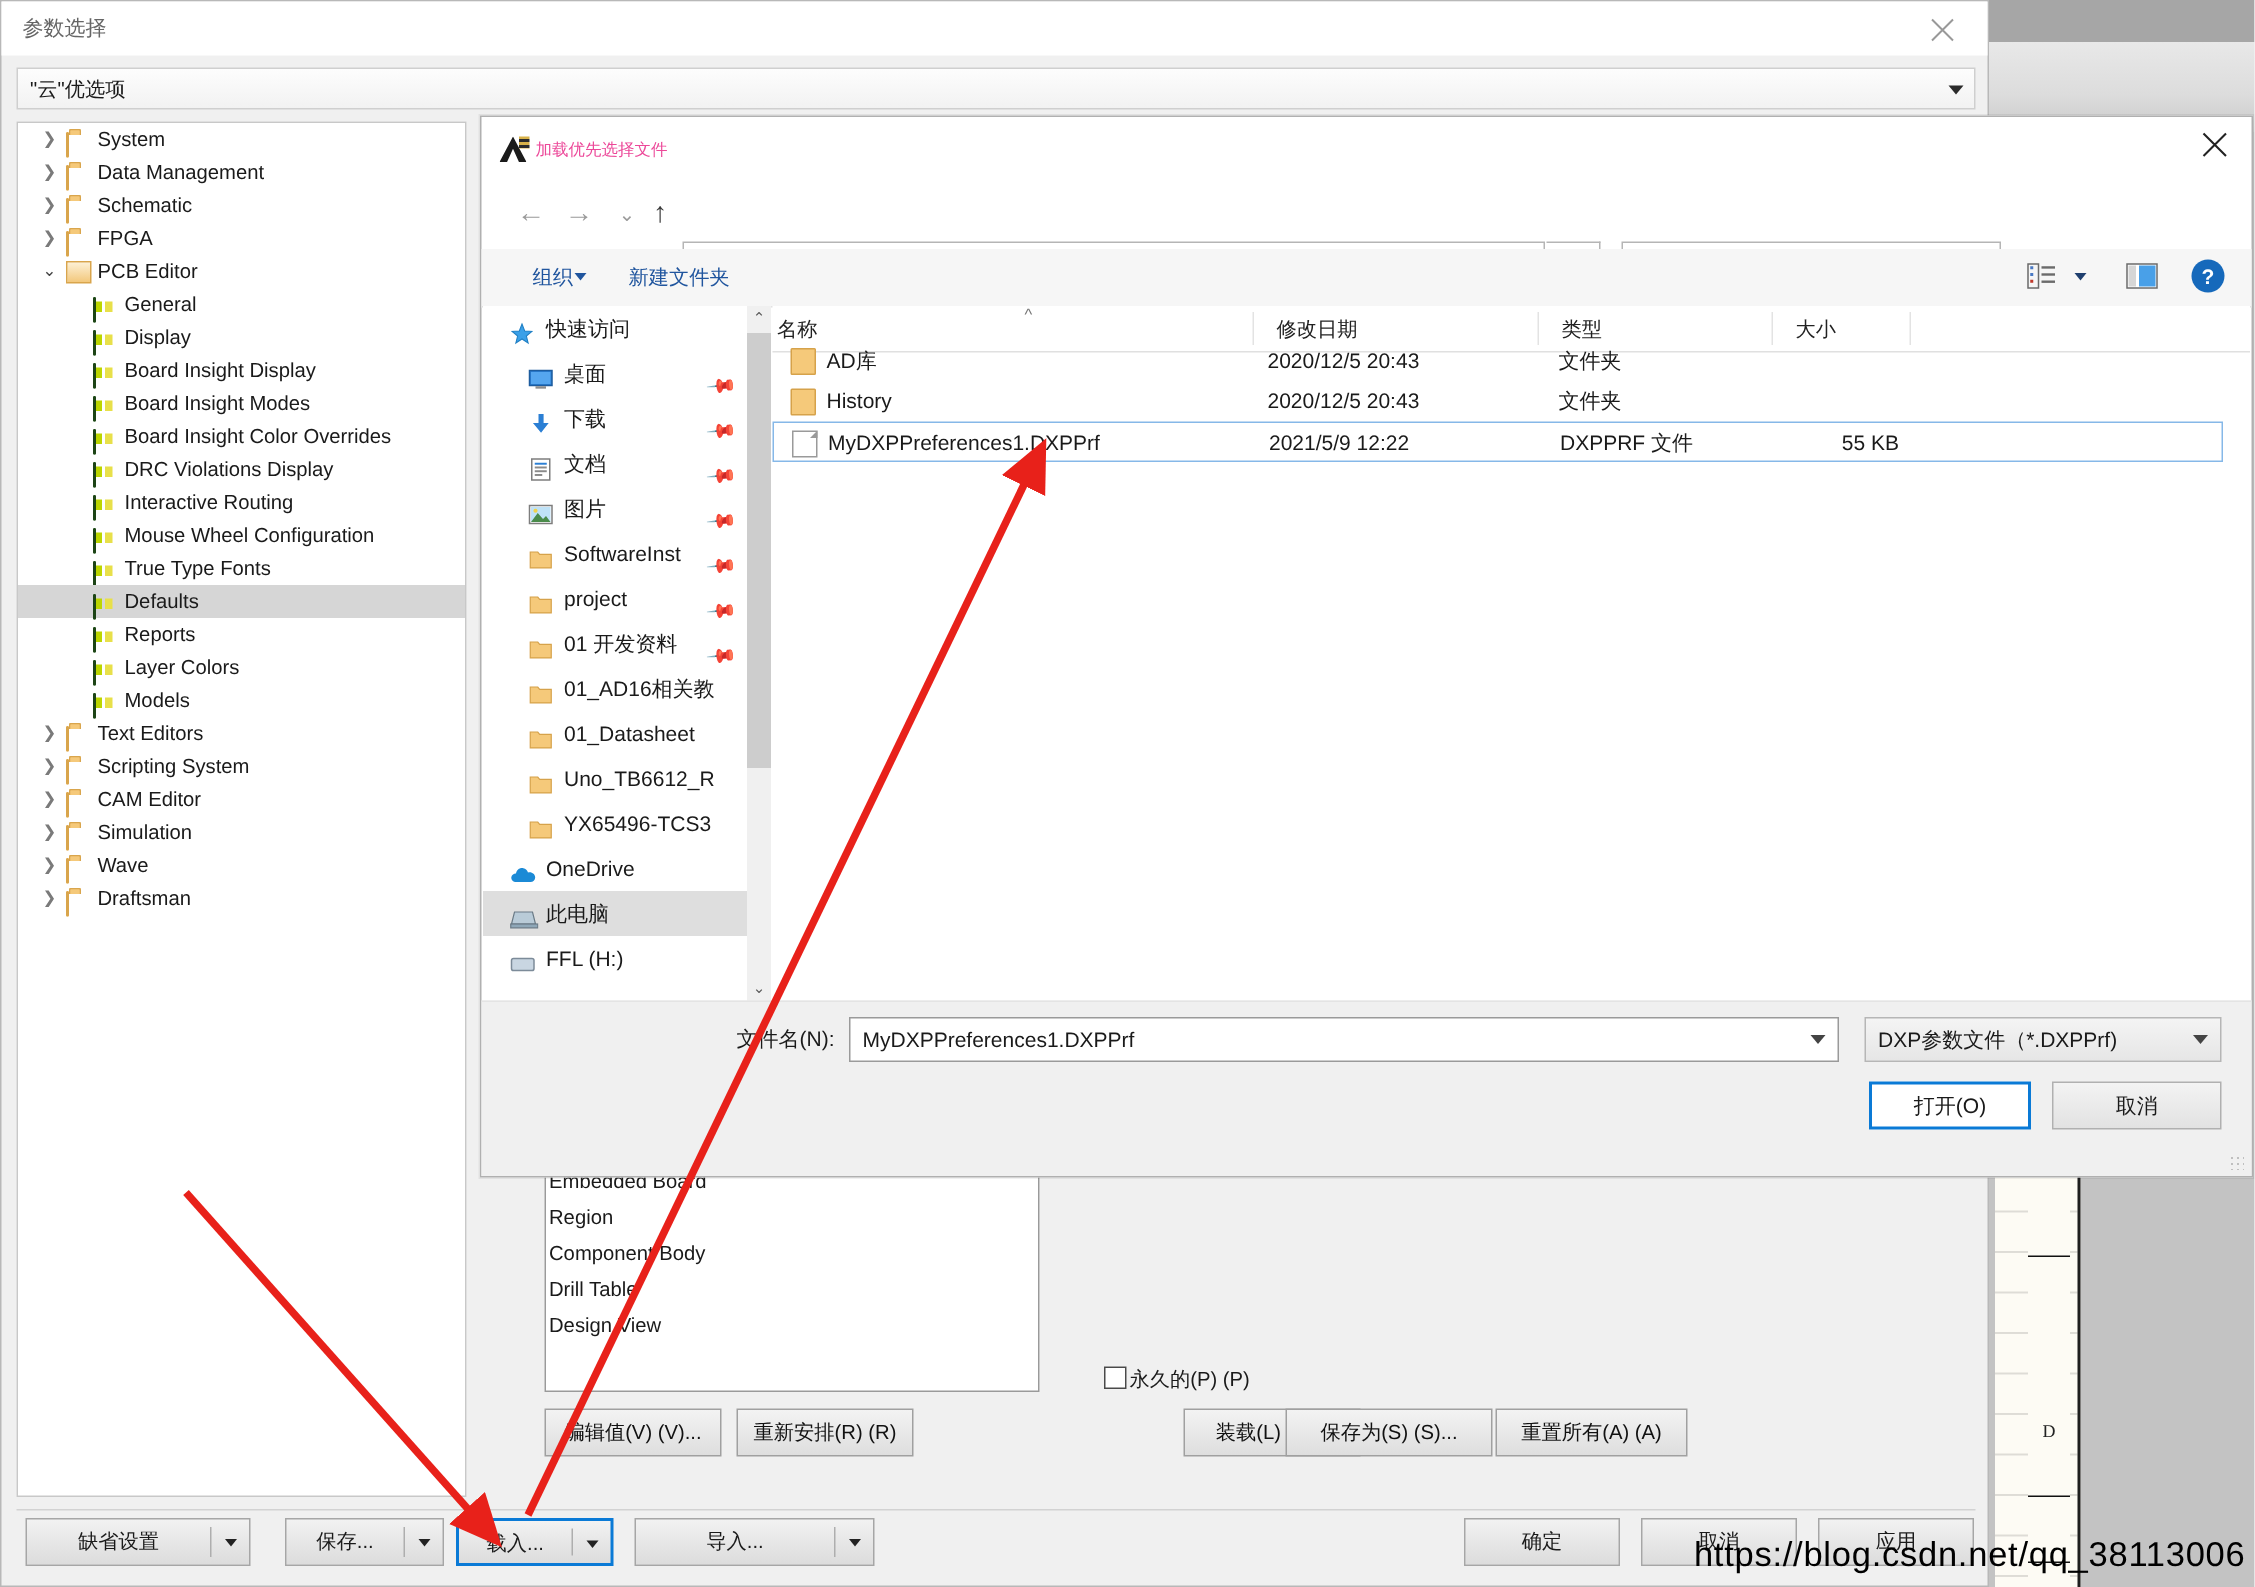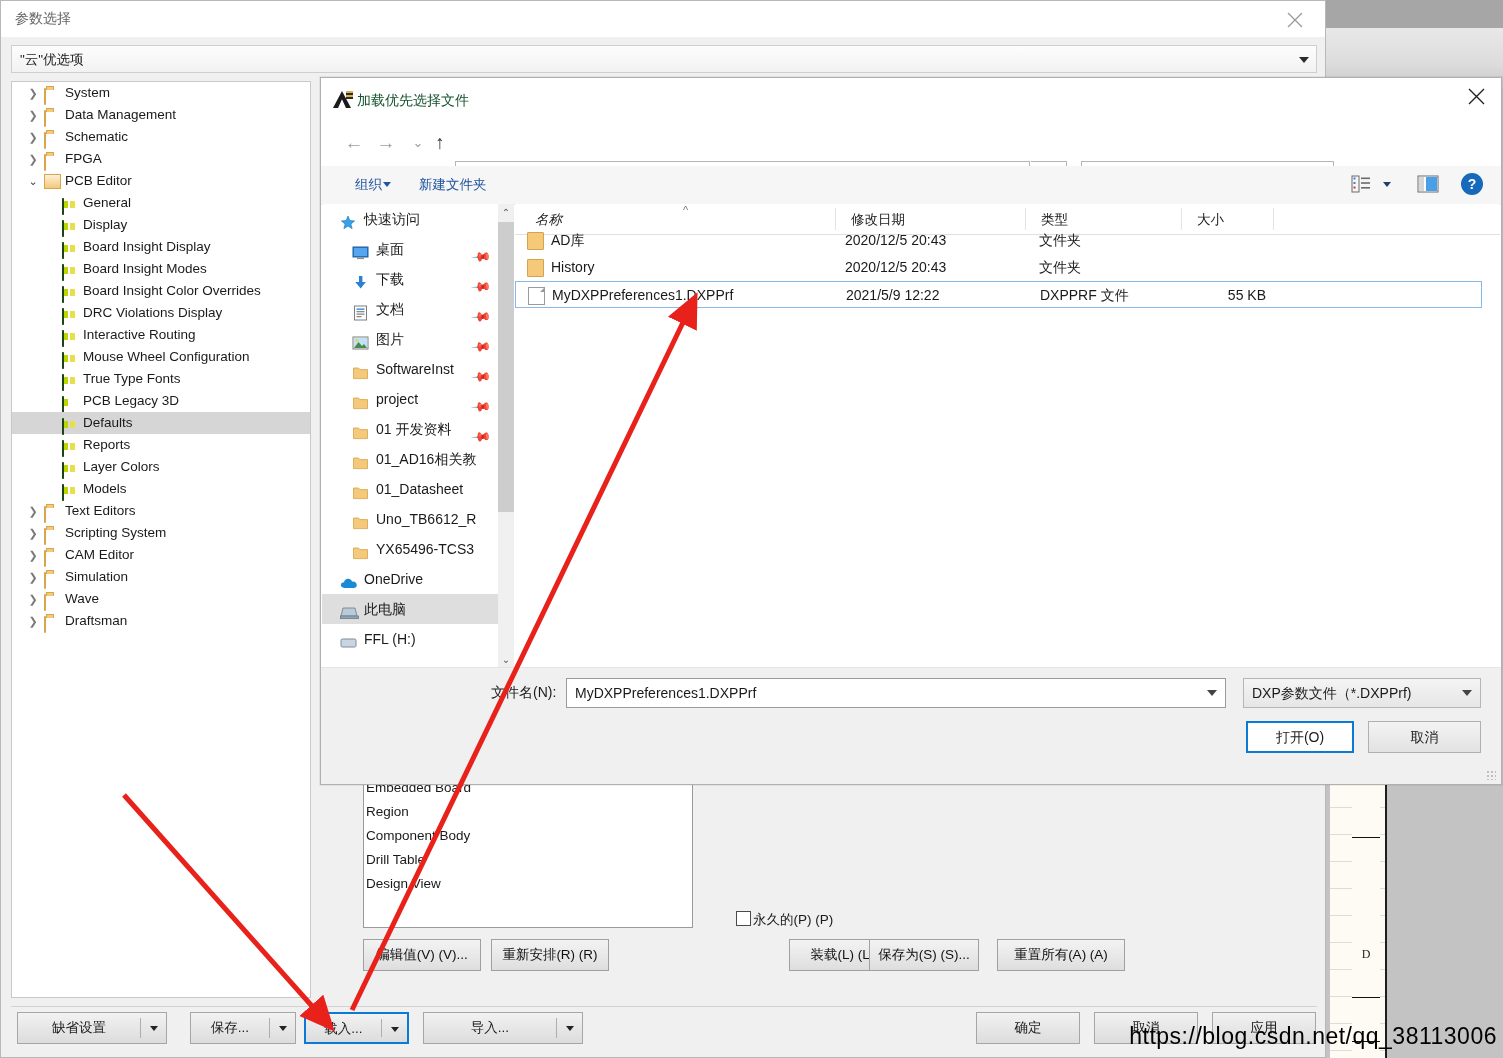--- a/index.html
+++ b/index.html
@@ -84,21 +84,21 @@
   .splitbtn .ar{position:absolute;right:8px;top:13px;width:0;height:0;
       border-left:4px solid transparent;border-right:4px solid transparent;border-top:5px solid #222;}
   .splitbtn.focus{border:2px solid #0a7ad6;}
   .plainbtn{position:absolute;height:32px;background:linear-gradient(180deg,#f2f2f2,#dcdcdc);
       border:1px solid #a6a6a6;box-sizing:border-box;line-height:30px;text-align:center;font-size:13.5px;}
 
   
   #opendlg{position:absolute;left:320px;top:77px;width:1182px;height:708px;background:#ffffff;
       border:1px solid #b0b0b0;box-sizing:border-box;
       box-shadow:0 0 0 1px rgba(0,0,0,.06);}
-  #opendlg .ttl{position:absolute;left:36px;top:14px;font-size:14px;color:#14532d;}
+  #opendlg .ttl{position:absolute;left:36px;top:14px;font-size:11px;color:#ec4899;}
   #opendlg .appicon{position:absolute;left:12px;top:13px;width:18px;height:17px;
       background:#1b1b1b;clip-path:polygon(50% 0,100% 100%,72% 100%,50% 48%,28% 100%,0 100%);}
   #opendlg .appicon2{position:absolute;left:25px;top:13px;width:7px;height:8px;
       background:repeating-linear-gradient(180deg,#d8b24a 0 2px,#2b2b2b 2px 4px);}
   #opendlg .dlgclose{position:absolute;right:2px;top:2px;width:46px;height:30px;}
   #opendlg .dlgclose svg{position:absolute;left:15px;top:8px;}
 
   .navbar{position:absolute;left:0;top:42px;right:0;height:46px;}
   .nbtn{position:absolute;top:8px;width:30px;height:30px;color:#9b9b9b;font-size:19px;
       text-align:center;line-height:30px;}
@@ -226,21 +226,20 @@
       </div>
       <div class="trow lvl2"><span class="ticon pcbic"></span><span class="tlabel">General</span></div>
       <div class="trow lvl2"><span class="ticon pcbic"></span><span class="tlabel">Display</span></div>
       <div class="trow lvl2"><span class="ticon pcbic"></span><span class="tlabel">Board Insight Display</span></div>
       <div class="trow lvl2"><span class="ticon pcbic"></span><span class="tlabel">Board Insight Modes</span></div>
       <div class="trow lvl2"><span class="ticon pcbic"></span><span class="tlabel">Board Insight Color Overrides</span></div>
       <div class="trow lvl2"><span class="ticon pcbic"></span><span class="tlabel">DRC Violations Display</span></div>
       <div class="trow lvl2"><span class="ticon pcbic"></span><span class="tlabel">Interactive Routing</span></div>
       <div class="trow lvl2"><span class="ticon pcbic"></span><span class="tlabel">Mouse Wheel Configuration</span></div>
       <div class="trow lvl2"><span class="ticon pcbic"></span><span class="tlabel">True Type Fonts</span></div>
-      <div class="trow lvl2"><span class="ticon pcbic d3"></span><span class="tlabel">PCB Legacy 3D</span></div>
       <div class="trow lvl2 sel"><span class="ticon pcbic"></span><span class="tlabel">Defaults</span></div>
       <div class="trow lvl2"><span class="ticon pcbic"></span><span class="tlabel">Reports</span></div>
       <div class="trow lvl2"><span class="ticon pcbic"></span><span class="tlabel">Layer Colors</span></div>
       <div class="trow lvl2"><span class="ticon pcbic"></span><span class="tlabel">Models</span></div>
       <div class="trow lvl1"><span class="tw">❯</span><span class="ticon fold"></span><span class="tlabel">Text Editors</span></div>
       <div class="trow lvl1"><span class="tw">❯</span><span class="ticon fold"></span><span class="tlabel">Scripting System</span></div>
       <div class="trow lvl1"><span class="tw">❯</span><span class="ticon fold"></span><span class="tlabel">CAM Editor</span></div>
       <div class="trow lvl1"><span class="tw">❯</span><span class="ticon fold"></span><span class="tlabel">Simulation</span></div>
       <div class="trow lvl1"><span class="tw">❯</span><span class="ticon fold"></span><span class="tlabel">Wave</span></div>
       <div class="trow lvl1"><span class="tw">❯</span><span class="ticon fold"></span><span class="tlabel">Draftsman</span></div>
@@ -255,21 +254,21 @@
         <div>Design View</div>
       </div>
 
     <div class="chkrow">
       <span class="chkbox"></span><span>永久的(P) (P)</span>
     </div>
 
     <div class="btn" style="left:42px;top:858px;width:118px;height:32px;">编辑值(V) (V)...</div>
     <div class="btn" style="left:170px;top:858px;width:118px;height:32px;">重新安排(R) (R)</div>
     <div class="btn" style="left:420px;top:858px;width:118px;height:32px;margin-left:48px;">装载(L) (L)...</div>
-    <div class="btn" style="left:548px;top:858px;width:110px;height:32px;">保存为(S) (S)...</div>
+    <div class="btn" style="left:536px;top:858px;width:138px;height:32px;">保存为(S) (S)...</div>
     <div class="btn" style="left:676px;top:858px;width:128px;height:32px;">重置所有(A) (A)</div>
   </div>
 
   <div class="footsep"></div>
 
   <div class="splitbtn" style="left:16px;top:1011px;width:150px;">
     <div class="lbl">缺省设置</div>
     <div class="div"></div>
     <div class="ar"></div>
   </div>
@@ -465,21 +464,21 @@
     </div>
   <div class="navscroll">
     <div class="up">⌃</div>
     <div class="thumb"></div>
     <div class="dn">⌄</div>
   </div>
 
   <div class="filelist">
     <div class="colhead">
       <div class="sortcaret" style="left:168px;">^</div>
-      <div class="c" style="left:20px;font-style:italic;">名称</div>
+      <div class="c" style="left:3px;">名称</div>
       <div class="vs" style="left:320px;"></div>
       <div class="c" style="left:336px;">修改日期</div>
       <div class="vs" style="left:510px;"></div>
       <div class="c" style="left:526px;">类型</div>
       <div class="vs" style="left:666px;"></div>
       <div class="c" style="left:682px;">大小</div>
       <div class="vs" style="left:758px;"></div>
     </div>
     <div id="filerows">
         <div class="frow" style="top: 23px;">

